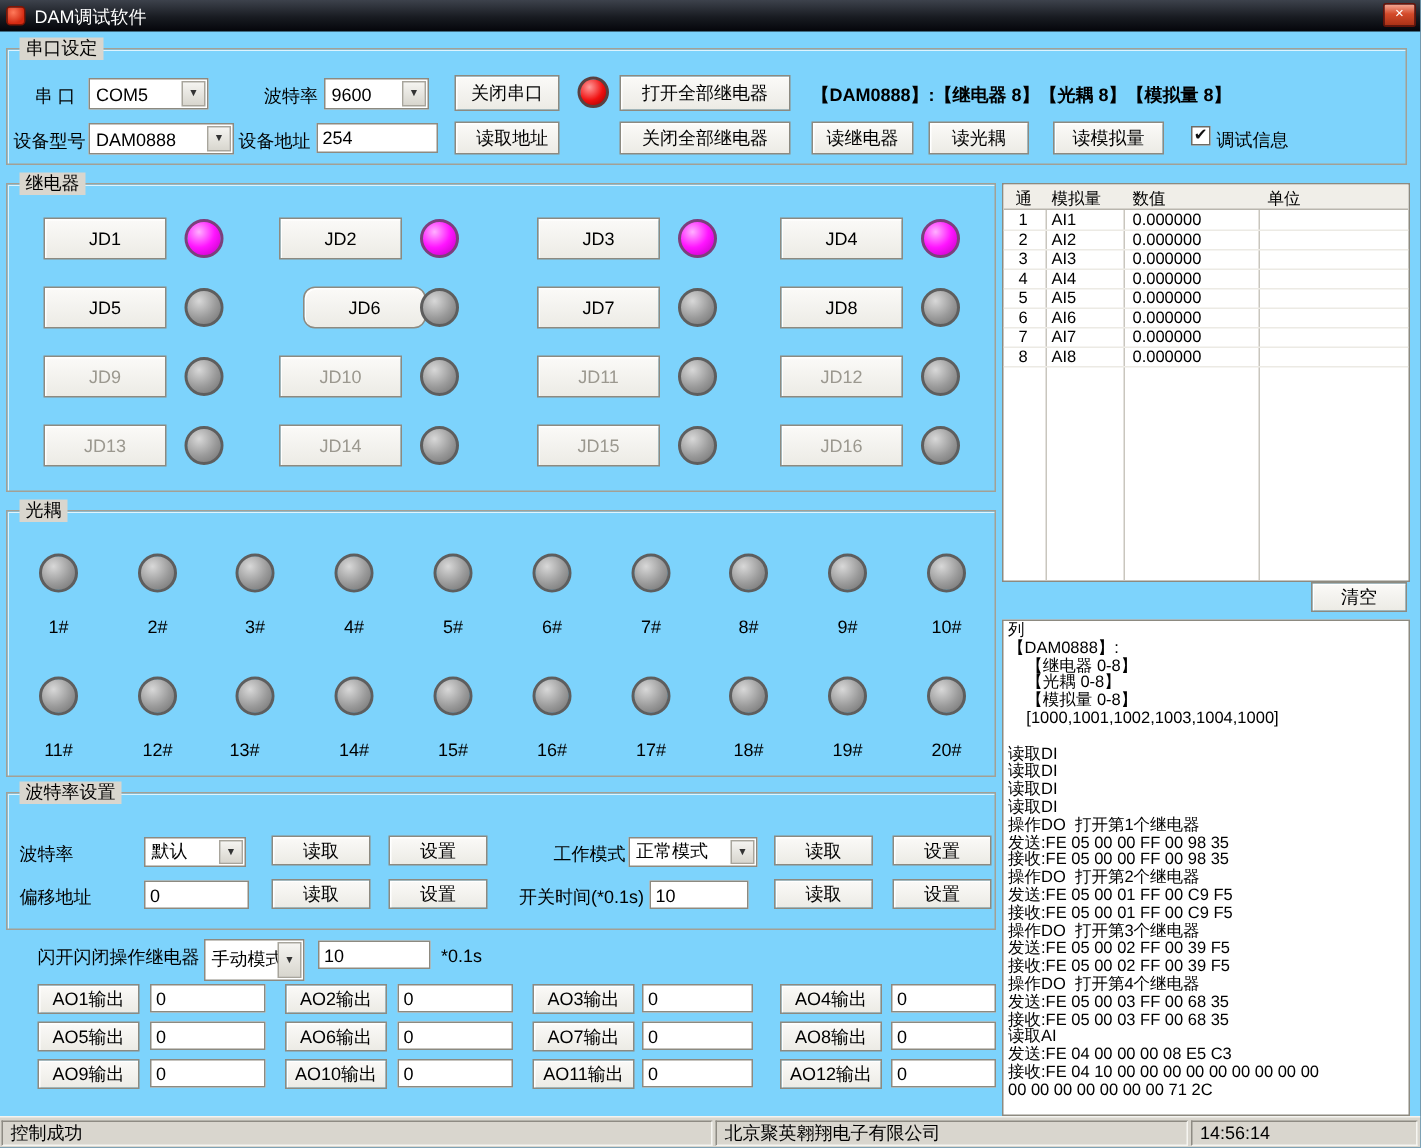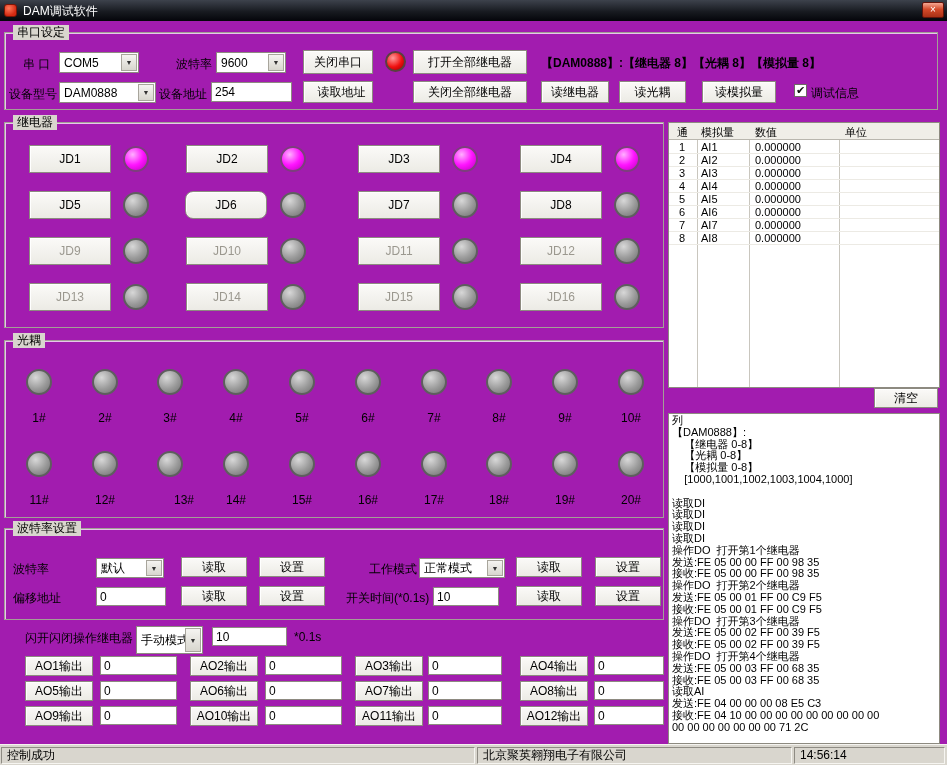--- a/index.html
+++ b/index.html
@@ -1,18 +1,18 @@
 <!DOCTYPE html>
 <html><head>
 <meta charset="utf-8">
 <style>
   * { margin:0; padding:0; box-sizing:border-box; }
   html,body { background:#6b6f76; }
   body { font-family:"Liberation Sans","DejaVu Sans",sans-serif; font-size:12px; color:#000; }
-  .window { position:relative; width:947px; height:765px; background:#a21caf; overflow:hidden; }
+  .window { position:relative; width:947px; height:765px; background:#7dd3fc; overflow:hidden; }
   
   .titlebar { position:absolute; left:0; top:0; width:947px; height:21px;
     background:linear-gradient(180deg,#3d424c 0%,#181b21 55%,#04050a 100%); }
   .titlebar .appicon { position:absolute; left:4px; top:4px; width:13px; height:13px;
     background:radial-gradient(circle at 35% 30%,#ff7a5a,#d42a12 70%); border-radius:3px; border:1px solid #7e1505; }
   .titlebar .ttl { position:absolute; left:23px; top:3px; color:#fff; font-size:12px; }
   .closebtn { position:absolute; right:3px; top:2px; width:22px; height:16px; border-radius:2px;
     background:linear-gradient(#f5a793,#d44a2a 45%,#a93116); border:1px solid #64130a;
     color:#fff; font-size:10px; line-height:14px; text-align:center; cursor:default; }
   
@@ -108,21 +108,21 @@
     <div class="lt on" style="left:118px;top:23px;"></div>
     <div class="btn" style="left:181px;top:22px;width:82px;height:28px;">JD2</div>
     <div class="lt on" style="left:275px;top:23px;"></div>
     <div class="btn" style="left:353px;top:22px;width:82px;height:28px;">JD3</div>
     <div class="lt on" style="left:447px;top:23px;"></div>
     <div class="btn" style="left:515px;top:22px;width:82px;height:28px;">JD4</div>
     <div class="lt on" style="left:609px;top:23px;"></div>
 
     <div class="btn" style="left:24px;top:68px;width:82px;height:28px;">JD5</div>
     <div class="lt off" style="left:118px;top:69px;"></div>
-    <div class="btn" style="left:180px;top:68px;width:82px;height:28px;border-radius:8px;">JD6</div>
+    <div class="btn" style="left:197px;top:68px;width:82px;height:28px;border-radius:8px;">JD6</div>
     <div class="lt off" style="left:275px;top:69px;"></div>
     <div class="btn" style="left:353px;top:68px;width:82px;height:28px;">JD7</div>
     <div class="lt off" style="left:447px;top:69px;"></div>
     <div class="btn" style="left:515px;top:68px;width:82px;height:28px;">JD8</div>
     <div class="lt off" style="left:609px;top:69px;"></div>
 
     <div class="btn disabled" style="left:24px;top:114px;width:82px;height:28px;">JD9</div>
     <div class="lt off" style="left:118px;top:115px;"></div>
     <div class="btn disabled" style="left:181px;top:114px;width:82px;height:28px;">JD10</div>
     <div class="lt off" style="left:275px;top:115px;"></div>
@@ -223,21 +223,21 @@
     <div class="lt off" style="left:152px;top:110px;"></div>
     <div class="lt off" style="left:218px;top:110px;"></div>
     <div class="lt off" style="left:284px;top:110px;"></div>
     <div class="lt off" style="left:350px;top:110px;"></div>
     <div class="lt off" style="left:416px;top:110px;"></div>
     <div class="lt off" style="left:481px;top:110px;"></div>
     <div class="lt off" style="left:547px;top:110px;"></div>
     <div class="lt off" style="left:613px;top:110px;"></div>
     <span class="lbl" style="left:14px;top:152px;width:40px;text-align:center;">11#</span>
     <span class="lbl" style="left:80px;top:152px;width:40px;text-align:center;">12#</span>
-    <span class="lbl" style="left:149px;top:152px;width:40px;text-align:right;">13#</span>
+    <span class="lbl" style="left:138px;top:152px;width:40px;text-align:center;">13#</span>
     <span class="lbl" style="left:211px;top:152px;width:40px;text-align:center;">14#</span>
     <span class="lbl" style="left:277px;top:152px;width:40px;text-align:center;">15#</span>
     <span class="lbl" style="left:343px;top:152px;width:40px;text-align:center;">16#</span>
     <span class="lbl" style="left:409px;top:152px;width:40px;text-align:center;">17#</span>
     <span class="lbl" style="left:474px;top:152px;width:40px;text-align:center;">18#</span>
     <span class="lbl" style="left:540px;top:152px;width:40px;text-align:center;">19#</span>
     <span class="lbl" style="left:606px;top:152px;width:40px;text-align:center;">20#</span>
   </div>
 
   <div class="log">列

